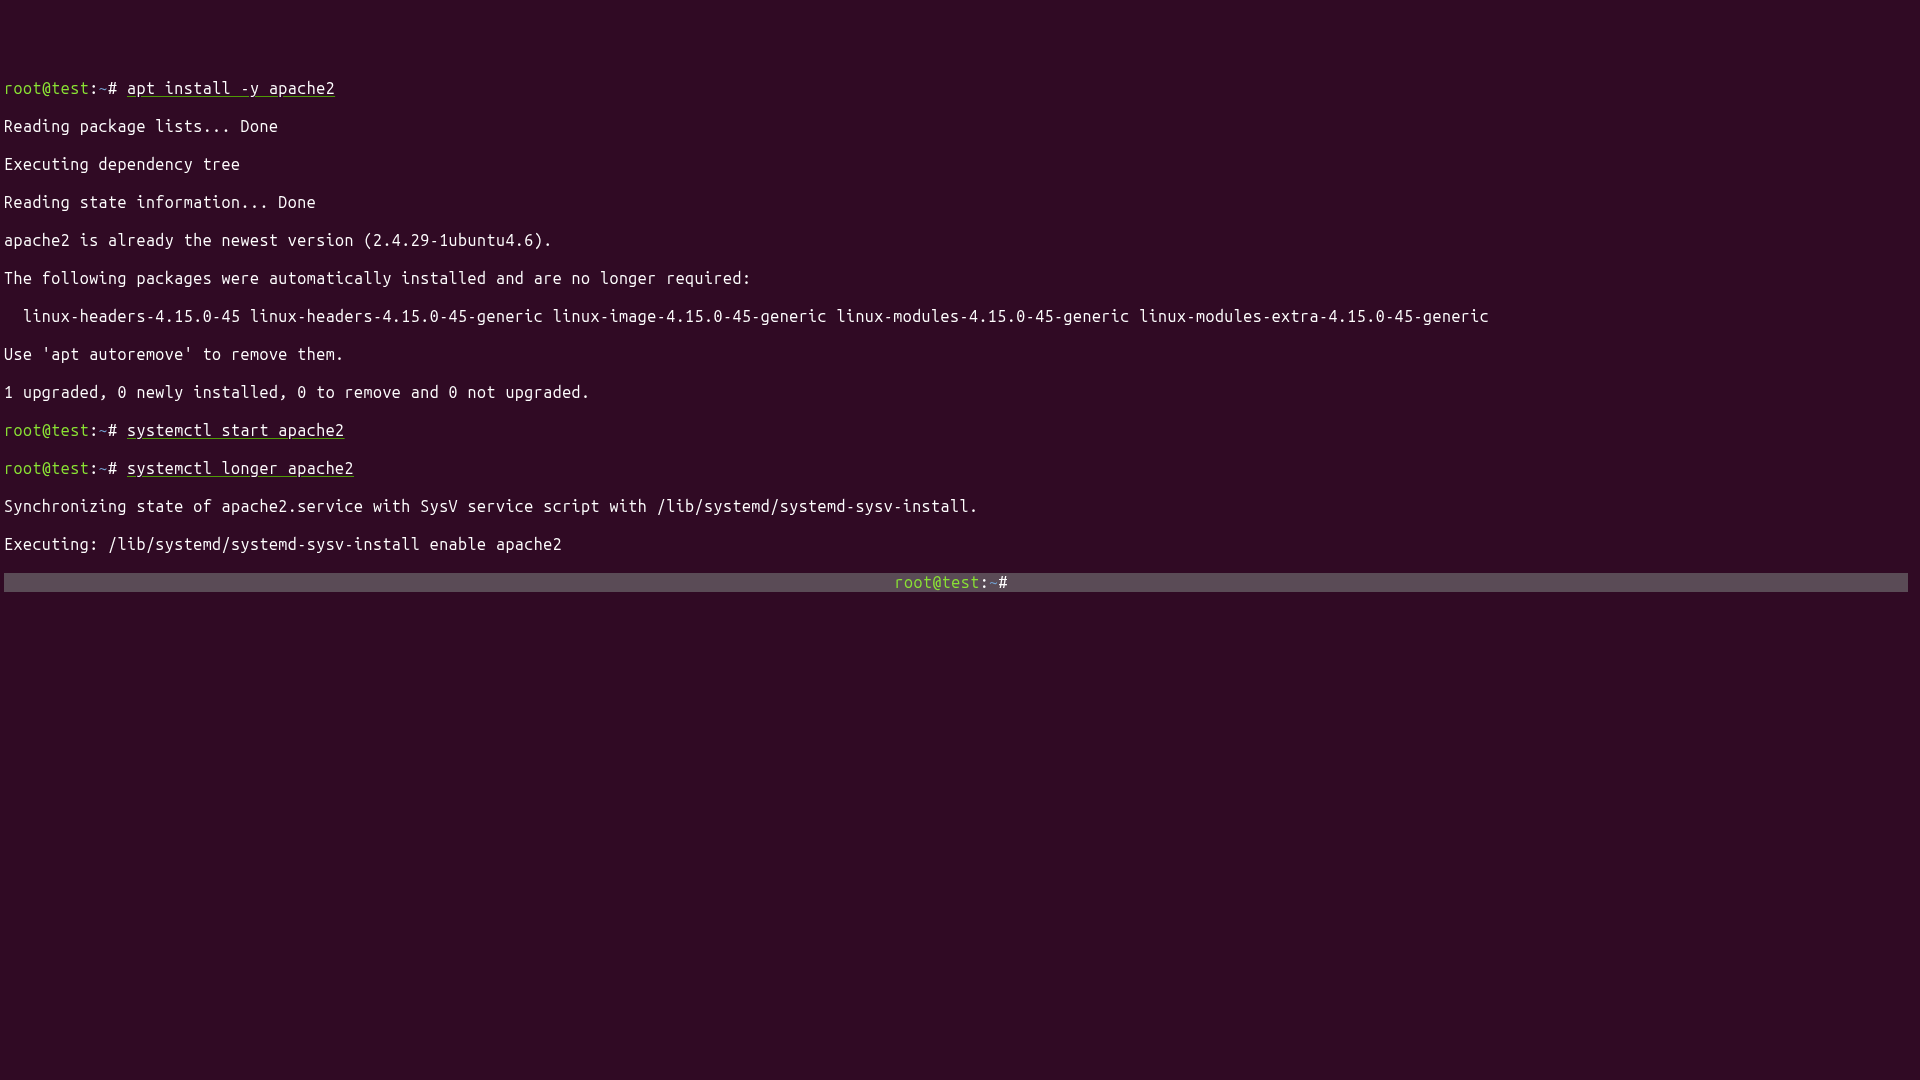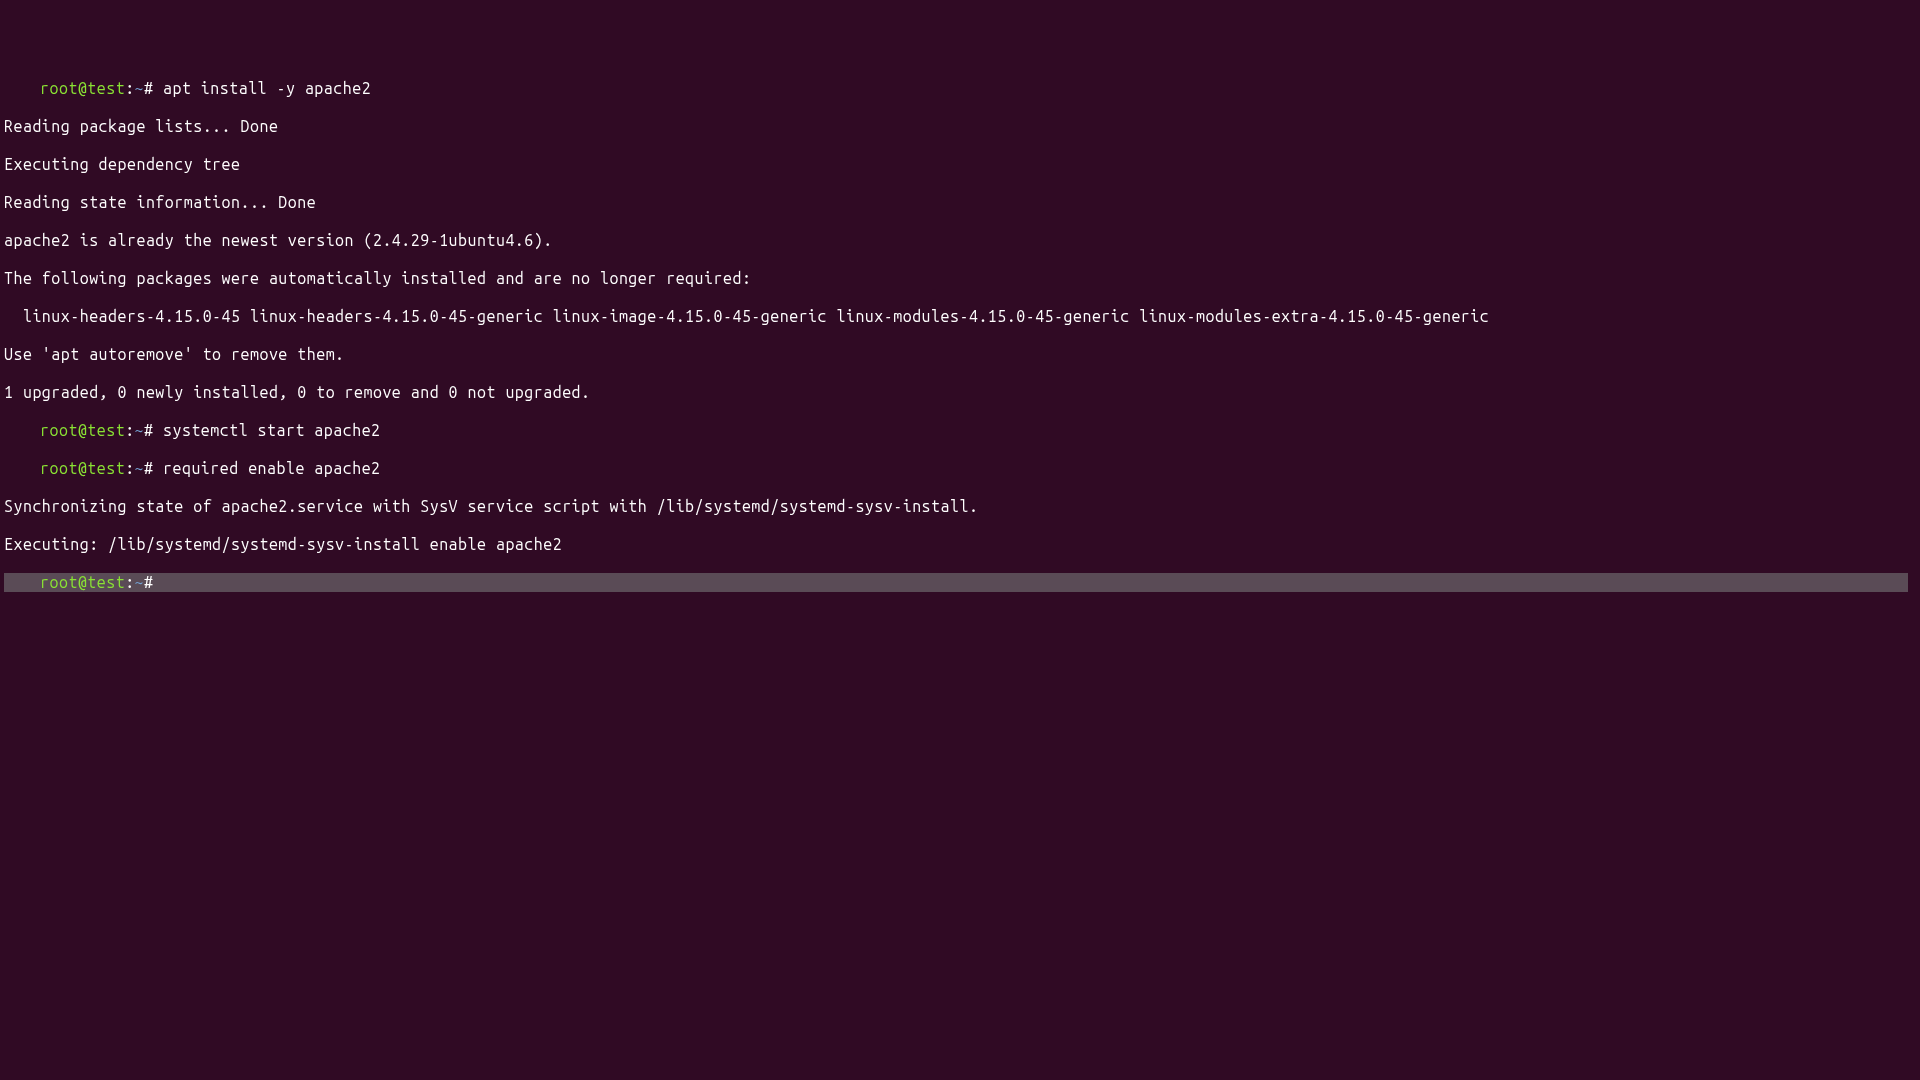--- a/index.html
+++ b/index.html
@@ -14,52 +14,53 @@
     font-family: "Ubuntu Mono", "DejaVu Sans Mono", "Courier New", monospace;
     font-size: 16px;
     line-height: 19px;
     color: #ffffff;
     padding: 3px 4px;
     white-space: pre;
     letter-spacing: 0.5px;
   }
   .prompt-user {
     color: #8ae234;
-    margin-left: 36px;
   }
   .prompt-path {
     color: #729fcf;
   }
   .cmd-underline {
+    text-decoration: underline;
     text-decoration-color: #4e9a06;
     text-underline-offset: 2px;
   }
   .highlight-row {
     background: #5a4b56;
     display: inline-block;
     width: calc(100% - 8px);
+    text-align: center;
   }
   .line {
     display: block;
   }
 </style>
 </head>
 <body>
 
 
 
 <span class="line"><span class="prompt-user">root@test</span><span>:</span><span class="prompt-path">~</span><span># </span><span class="cmd-underline">apt install -y apache2</span></span>
 <span class="line">Reading package lists... Done</span>
 <span class="line">Executing dependency tree</span>
 <span class="line">Reading state information... Done</span>
 <span class="line">apache2 is already the newest version (2.4.29-1ubuntu4.6).</span>
 <span class="line">The following packages were automatically installed and are no longer required:</span>
 <span class="line">  linux-headers-4.15.0-45 linux-headers-4.15.0-45-generic linux-image-4.15.0-45-generic linux-modules-4.15.0-45-generic linux-modules-extra-4.15.0-45-generic</span>
 <span class="line">Use 'apt autoremove' to remove them.</span>
 <span class="line">1 upgraded, 0 newly installed, 0 to remove and 0 not upgraded.</span>
 <span class="line"><span class="prompt-user">root@test</span><span>:</span><span class="prompt-path">~</span><span># </span><span class="cmd-underline">systemctl start apache2</span></span>
-<span class="line"><span class="prompt-user">root@test</span><span>:</span><span class="prompt-path">~</span><span># </span><span class="cmd-underline">required enable apache2</span></span>
+<span class="line"><span class="prompt-user">root@test</span><span>:</span><span class="prompt-path">~</span><span># </span><span class="cmd-underline">systemctl longer apache2</span></span>
 <span class="line">Synchronizing state of apache2.service with SysV service script with /lib/systemd/systemd-sysv-install.</span>
 <span class="line">Executing: /lib/systemd/systemd-sysv-install enable apache2</span>
 <span class="line highlight-row"><span class="prompt-user">root@test</span><span>:</span><span class="prompt-path">~</span><span># </span></span>
 
 
 
 
 </body></html>

